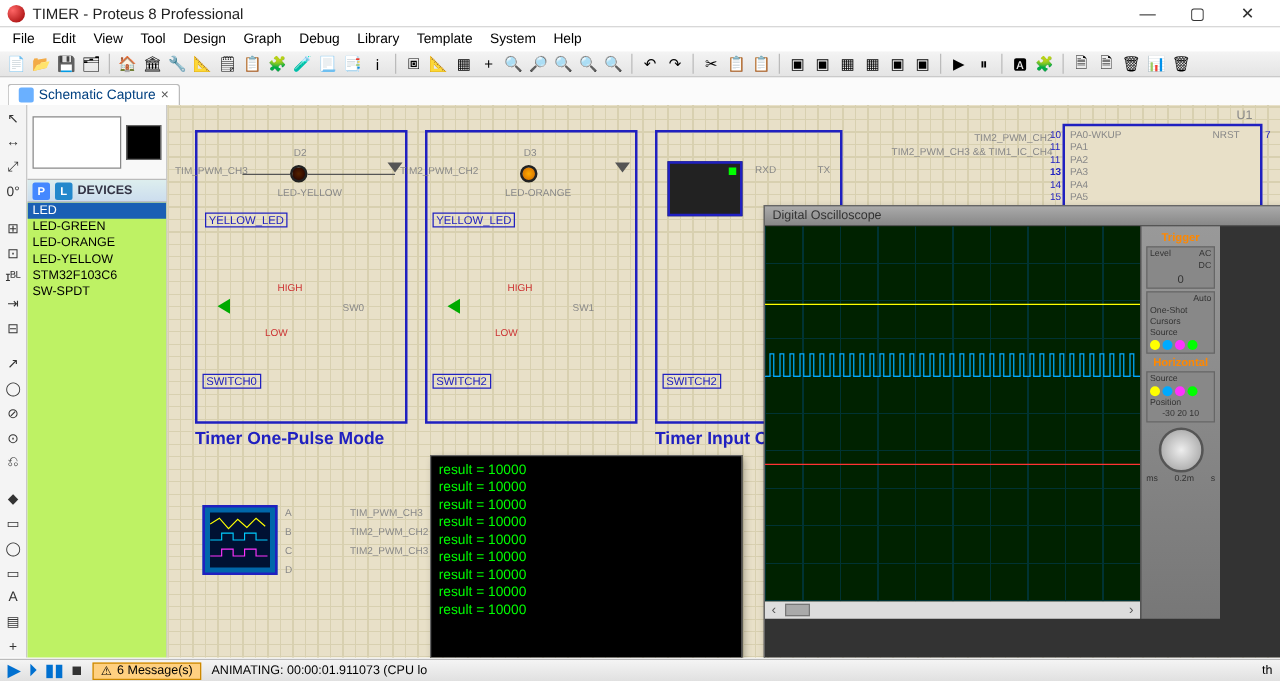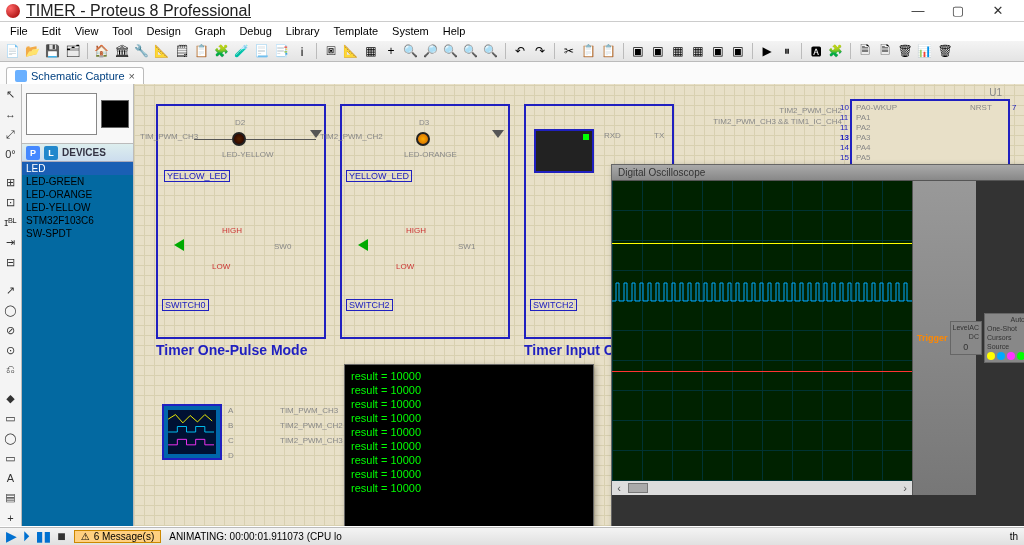--- a/index.html
+++ b/index.html
@@ -1,21 +1,21 @@
 <!DOCTYPE html>
 <html><head>
 <meta charset="utf-8">
 <style>
   * { box-sizing: border-box; margin: 0; padding: 0; font-family: "Segoe UI", Arial, sans-serif; }
   body { background: #fff; width: 1024px; height: 545px; overflow: hidden; font-size: 11px; position: relative; }
 
   
   .titlebar { height: 22px; background: #fff; display: flex; align-items: center; padding: 0 6px; border-bottom: 1px solid #ccc; }
   .titlebar .app-icon { width: 14px; height: 14px; background: radial-gradient(circle at 30% 30%, #f66, #900); border-radius: 50%; margin-right: 6px; }
-  .titlebar .title { font-size: 16px; color: #222; flex: 1; text-decoration: underline; }
+  .titlebar .title { font-size: 12px; color: #222; flex: 1; }
   .winctrls { display: flex; gap: 0; }
   .winctrls div { width: 40px; height: 22px; display: flex; align-items: center; justify-content: center; font-size: 13px; color: #333; cursor: pointer; }
 
   
   .menubar { height: 18px; display: flex; align-items: center; padding: 0 4px; gap: 2px; background: #fff; font-size: 11px; }
   .menubar .menu-item { padding: 1px 6px; cursor: pointer; }
 
   
   .toolbar { height: 22px; background: linear-gradient(#f4f4f4,#e4e4e4); border-top: 1px solid #fff; border-bottom: 1px solid #bbb; display: flex; align-items: center; padding: 0 4px; gap: 2px; }
   .tbtn { width: 18px; height: 18px; display: flex; align-items: center; justify-content: center; font-size: 12px; border: 1px solid transparent; cursor: pointer; }
@@ -30,21 +30,21 @@
   .main { display: flex; height: 442px; }
   .left-tools { width: 22px; background: #f4f4f4; border-right: 1px solid #bbb; display: flex; flex-direction: column; align-items: center; padding-top: 2px; gap: 3px; }
   .ltbtn { width: 18px; height: 18px; font-size: 11px; display: flex; align-items: center; justify-content: center; border: 1px solid transparent; cursor: pointer; color: #333; }
 
   .sidepanel { width: 112px; background: #f8f8f8; border-right: 1px solid #bbb; display: flex; flex-direction: column; }
   .preview { height: 60px; border-bottom: 1px solid #bbb; display: flex; align-items: center; gap: 4px; padding: 4px; }
   .preview .pbox { flex: 1; height: 42px; background: #fff; border: 1px solid #888; }
   .preview .pcolor { width: 28px; height: 28px; background: #000; border: 1px solid #666; }
   .devhead { height: 18px; background: linear-gradient(#dee,#cde); border-bottom: 1px solid #aab; display: flex; align-items: center; padding: 0 4px; gap: 4px; font-size: 10px; font-weight: bold; color: #334; }
   .devhead .db { width: 14px; height: 14px; background: #48f; border-radius: 2px; display: flex; align-items: center; justify-content: center; color: #fff; font-size: 9px; }
-  .devlist { flex: 1; background: #0369a1; overflow: auto; font-size: 10px; }
+  .devlist { flex: 1; background: #bef264; overflow: auto; font-size: 10px; }
   .devlist .dev { padding: 1px 4px; cursor: pointer; }
   .devlist .dev.selected { background: #1a5fb4; color: #fff; }
 
   .canvas { flex: 1; position: relative; background: #e8e0c8; background-image: repeating-linear-gradient(0deg,#d8d0b0 0,#d8d0b0 1px,transparent 1px,transparent 10px), repeating-linear-gradient(90deg,#d8d0b0 0,#d8d0b0 1px,transparent 1px,transparent 10px); overflow: hidden; }
 
   .schblock { position: absolute; border: 2px solid #2020c0; }
   .schlabel { position: absolute; font-size: 14px; color: #2020c0; font-weight: bold; }
   .ylabel { position: absolute; font-size: 9px; color: #2020c0; }
   .pinlbl { position: absolute; font-size: 8px; color: #888; }
   .led { position: absolute; width: 14px; height: 14px; border-radius: 50%; border: 2px solid #222; }
@@ -60,21 +60,21 @@
   .fwin .ftitle { background: linear-gradient(#888,#666); color: #eee; font-size: 10px; padding: 2px 6px; border-bottom: 1px solid #555; }
   .term { padding: 4px 6px; font-family: monospace; font-size: 11px; color: #0f0; line-height: 14px; }
 
   .oscope { display: flex; }
   .scope-screen { width: 300px; height: 300px; background: #020; position: relative; overflow: hidden; }
   .scope-screen::before { content:""; position:absolute; inset:0;
     background-image: repeating-linear-gradient(0deg,#033 0,#033 1px,transparent 1px,transparent 30px), repeating-linear-gradient(90deg,#033 0,#033 1px,transparent 1px,transparent 30px); }
   .trace-y { position:absolute; left:0; right:0; top:62px; height:1px; background:#ff0; }
   .trace-r { position:absolute; left:0; right:0; top:190px; height:1px; background:#f33; }
   .scope-panels { display: flex; }
-  .sp { width: 64px; background: linear-gradient(#999,#777); padding: 4px; font-size: 8px; color: #333; display: flex; flex-direction: row; align-items: center; gap: 2px; border-left: 1px solid #555; }
+  .sp { width: 64px; background: linear-gradient(#999,#777); padding: 4px; font-size: 8px; color: #333; display: flex; flex-direction: column; align-items: center; gap: 2px; border-left: 1px solid #555; }
   .sp .sphead { font-size: 9px; font-weight: bold; }
   .knob { width: 36px; height: 36px; border-radius: 50%; background: radial-gradient(#eee,#999); border: 2px solid #555; margin-top: 2px; }
   .sblk { width: 100%; background: #888; border: 1px solid #666; padding: 2px; display: flex; flex-direction: column; gap: 2px; }
   .sbrow { display: flex; justify-content: space-between; font-size: 7px; }
   .srcdots { display: flex; gap: 2px; }
   .srcdots i { width: 8px; height: 8px; border-radius: 50%; display: inline-block; }
 
   
   .transport { position: absolute; left: 0; right: 0; bottom: 0; height: 18px; background: linear-gradient(#f4f4f4,#e0e0e0); border-top: 1px solid #bbb; display: flex; align-items: center; gap: 8px; padding: 0 6px; font-size: 10px; }
   .tctl { display: flex; gap: 6px; }

